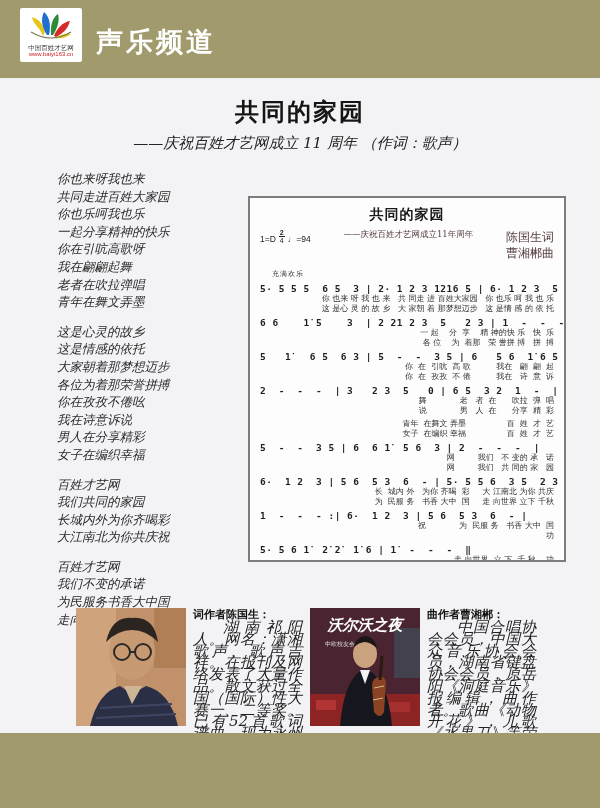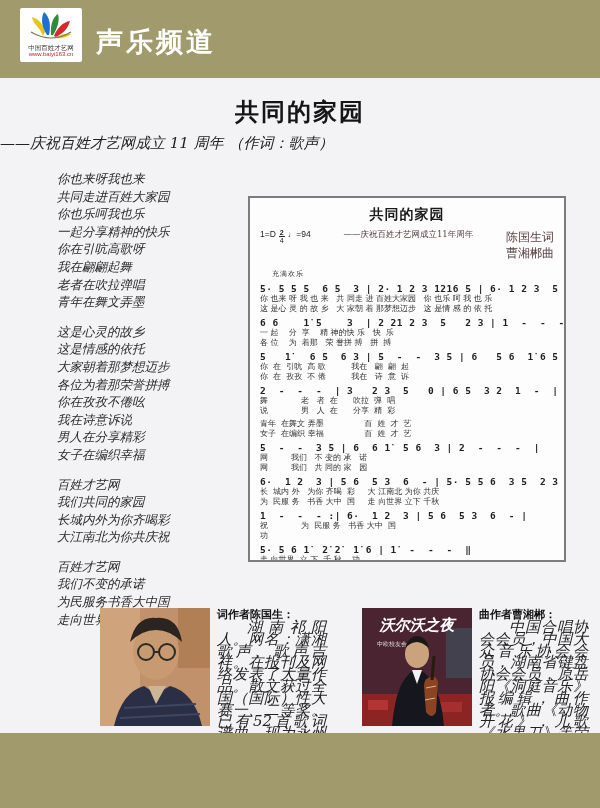--- a/index.html
+++ b/index.html
@@ -11,44 +11,44 @@
   .footer-band{bottom:0;height:75px;}
   .logo-box{position:absolute;left:20px;top:8px;width:62px;height:54px;background:#fff;
             border-radius:2px;display:flex;flex-direction:column;align-items:center;justify-content:center;}
   .logo-name{font-size:6.5px;color:#333;line-height:1.1;white-space:nowrap;}
   .logo-url{font-size:6px;color:#c22;line-height:1.1;white-space:nowrap;}
   .channel{position:absolute;left:96px;top:24px;color:#fff;font-size:27px;font-weight:bold;
            letter-spacing:3px;}
   
   .page-title{position:absolute;top:96px;left:0;width:600px;text-align:center;
               font-size:24px;font-weight:bold;color:#151515;letter-spacing:2px;}
-  .page-subtitle{position:absolute;top:134px;left:0;width:600px;
+  .page-subtitle{position:absolute;top:134px;left:0;width:600px;text-align:center;
               font-family:"DejaVu Serif",serif;font-style:italic;font-size:15px;color:#222;}
   
   .lyrics{position:absolute;left:57px;top:170px;width:180px;
           font-family:"DejaVu Serif",serif;font-style:italic;font-size:12.5px;color:#2a2a2a;}
   .stanza{margin-bottom:12px;}
   .lyric-line{line-height:17.6px;white-space:nowrap;}
   
   .score-box{position:absolute;left:248px;top:196px;width:318px;height:366px;box-sizing:border-box;
              background:#fdfdfe;border:2px solid #7c7c7c;padding:8px 10px;overflow:hidden;}
   .score-title{text-align:center;font-weight:bold;font-size:14px;color:#1a1a1a;letter-spacing:1px;}
   .score-meta{display:flex;align-items:flex-start;margin-top:5px;}
-  .key-sig{font-size:8.5px;color:#222;white-space:nowrap;display:flex;align-items:flex-start;gap:3px;}
+  .key-sig{font-size:8.5px;color:#222;white-space:nowrap;display:flex;align-items:flex-end;gap:3px;}
   .meter{display:inline-flex;flex-direction:column;align-items:center;font-size:7px;line-height:1;}
   .meter b{border-bottom:0.5px solid #222;padding:0 1px;}
   .score-sub{flex:1;text-align:center;font-family:"DejaVu Serif",serif;font-size:8.5px;color:#5a4040;}
   .score-credits{font-size:12px;color:#5a4040;line-height:1.35;text-align:left;white-space:nowrap;}
   .expression{font-size:7px;color:#333;margin:8px 0 0 12px;letter-spacing:1px;}
   .mrow{margin-top:4px;}
   .notes{font-family:"DejaVu Sans Mono",monospace;font-size:9.5px;font-weight:bold;color:#1e1e1e;
          white-space:pre;line-height:11px;letter-spacing:0.5px;}
-  .mlyr{font-family:"DejaVu Serif",serif;font-size:8px;color:#333;white-space:pre;line-height:9.5px;}
-  
-  .bios{position:absolute;left:100px;top:608px;width:474px;display:flex;gap:36px;}
+  .mlyr{font-family:"DejaVu Serif",serif;font-size:8px;color:#333;white-space:pre;line-height:9.5px;text-align:right;}
+  
+  .bios{position:absolute;left:76px;top:608px;width:474px;display:flex;gap:8px;}
   .bio{display:flex;width:226px;}
   .bio-photo{width:110px;height:118px;flex-shrink:0;overflow:hidden;}
   .bio-photo svg{display:block;}
   .bio-text{margin-left:7px;width:112px;}
   .bio-heading{font-size:11px;font-weight:bold;color:#111;line-height:13px;white-space:nowrap;}
   .bio-body{font-family:"DejaVu Serif",serif;font-style:italic;font-size:15px;color:#222;
             line-height:11.8px;text-indent:2em;text-align:justify;margin-top:1px;}
 </style>
 </head>
 <body>

